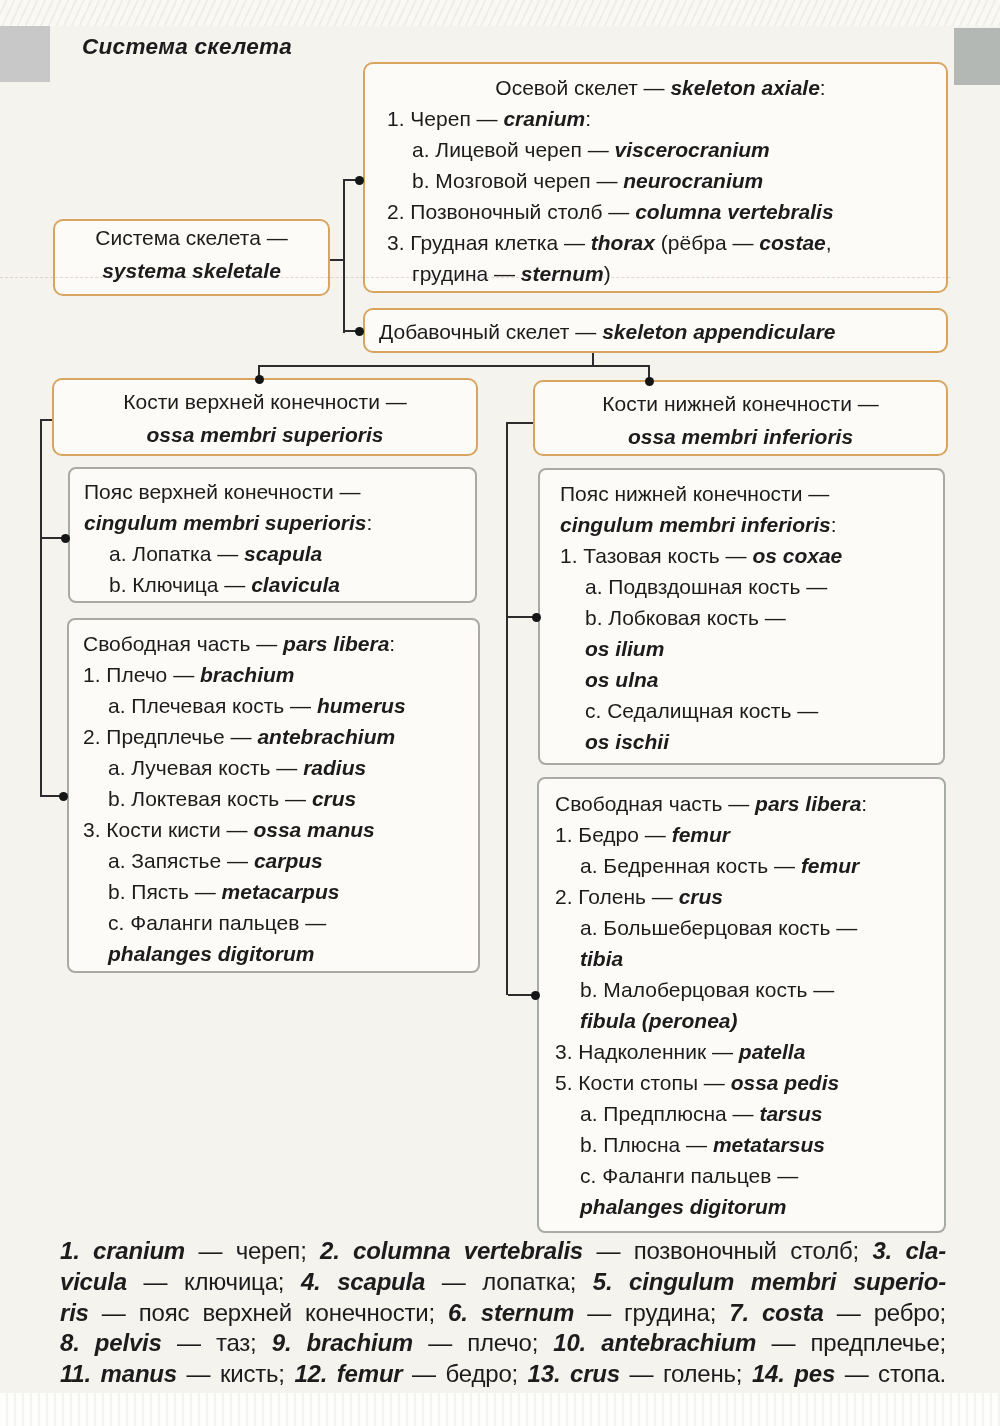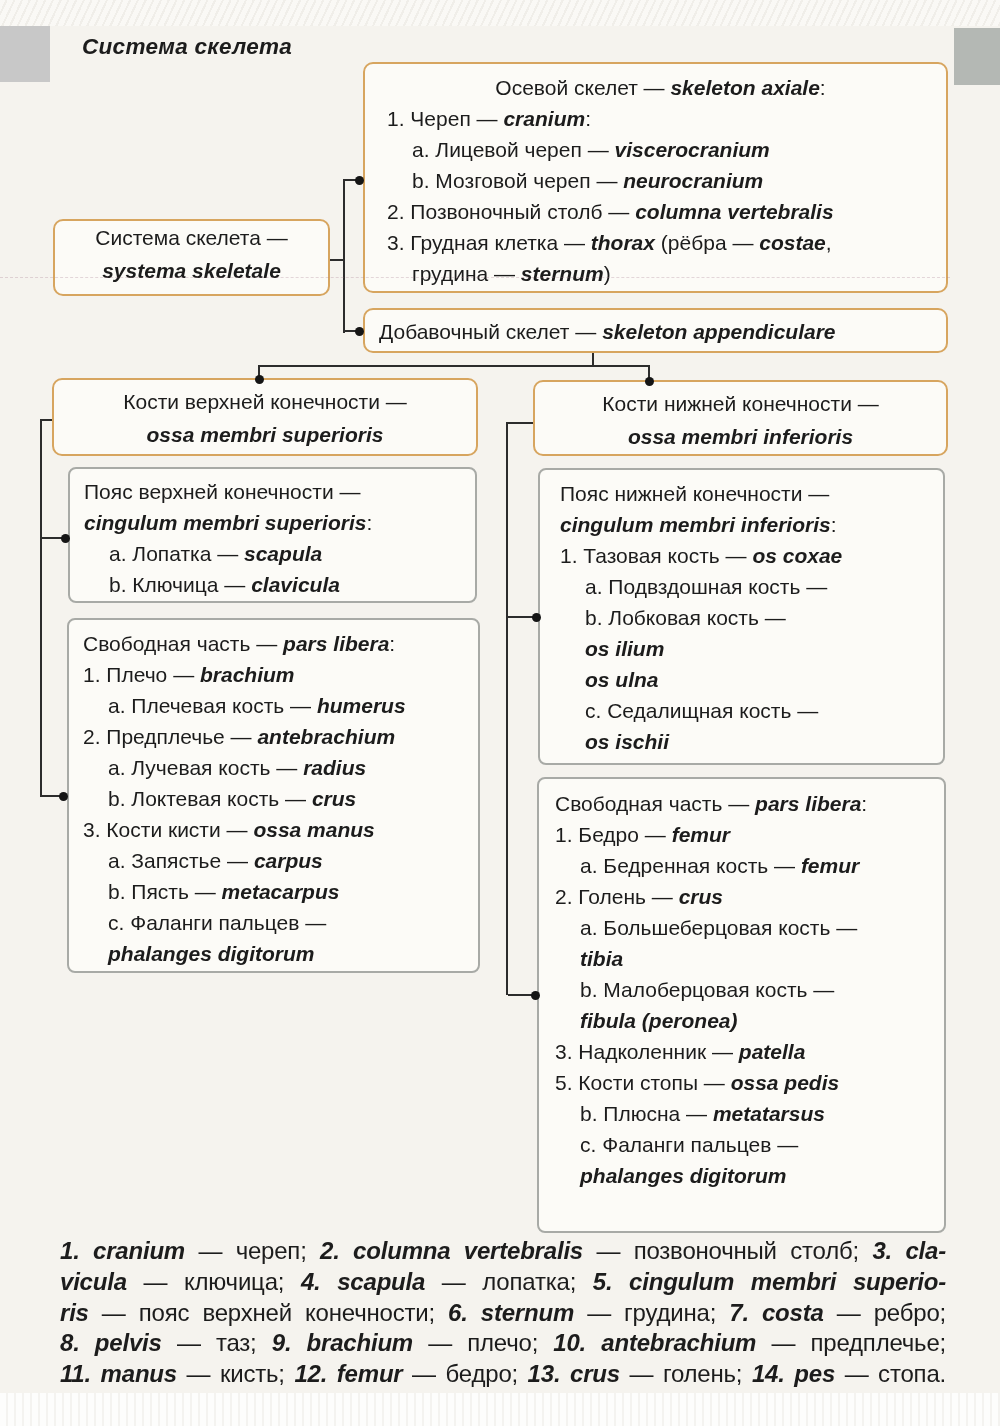--- a/index.html
+++ b/index.html
@@ -194,20 +194,21 @@
         <div class="ln"><span class="ru">Свободная часть — </span><span class="la">pars libera</span><span class="ru">:</span></div>
         <div class="ln"><span class="ru">1. Бедро — </span><span class="la">femur</span></div>
         <div class="ln ind1"><span class="ru">a. Бедренная кость — </span><span class="la">femur</span></div>
         <div class="ln"><span class="ru">2. Голень — </span><span class="la">crus</span></div>
         <div class="ln ind1"><span class="ru">a. Большеберцовая кость —</span></div>
         <div class="ln ind1"><span class="la">tibia</span></div>
         <div class="ln ind1"><span class="ru">b. Малоберцовая кость —</span></div>
         <div class="ln ind1"><span class="la">fibula (peronea)</span></div>
         <div class="ln"><span class="ru">3. Надколенник — </span><span class="la">patella</span></div>
         <div class="ln"><span class="ru">5. Кости стопы — </span><span class="la">ossa pedis</span></div>
+        <div class="ln ind1"><span class="ru">a. Предплюсна — </span><span class="la">tarsus</span></div>
         <div class="ln ind1"><span class="ru">b. Плюсна — </span><span class="la">metatarsus</span></div>
         <div class="ln ind1"><span class="ru">c. Фаланги пальцев —</span></div>
         <div class="ln ind1"><span class="la">phalanges digitorum</span></div>
       </div>
   </div>
 
   <div class="fold-line"></div>
 
   <div class="glossary">
       <div class="ln"><span class="la">1. cranium</span><span class="ru"> — череп; </span><span class="la">2. columna vertebralis</span><span class="ru"> — позвоночный столб; </span><span class="la">3. cla-</span></div>

